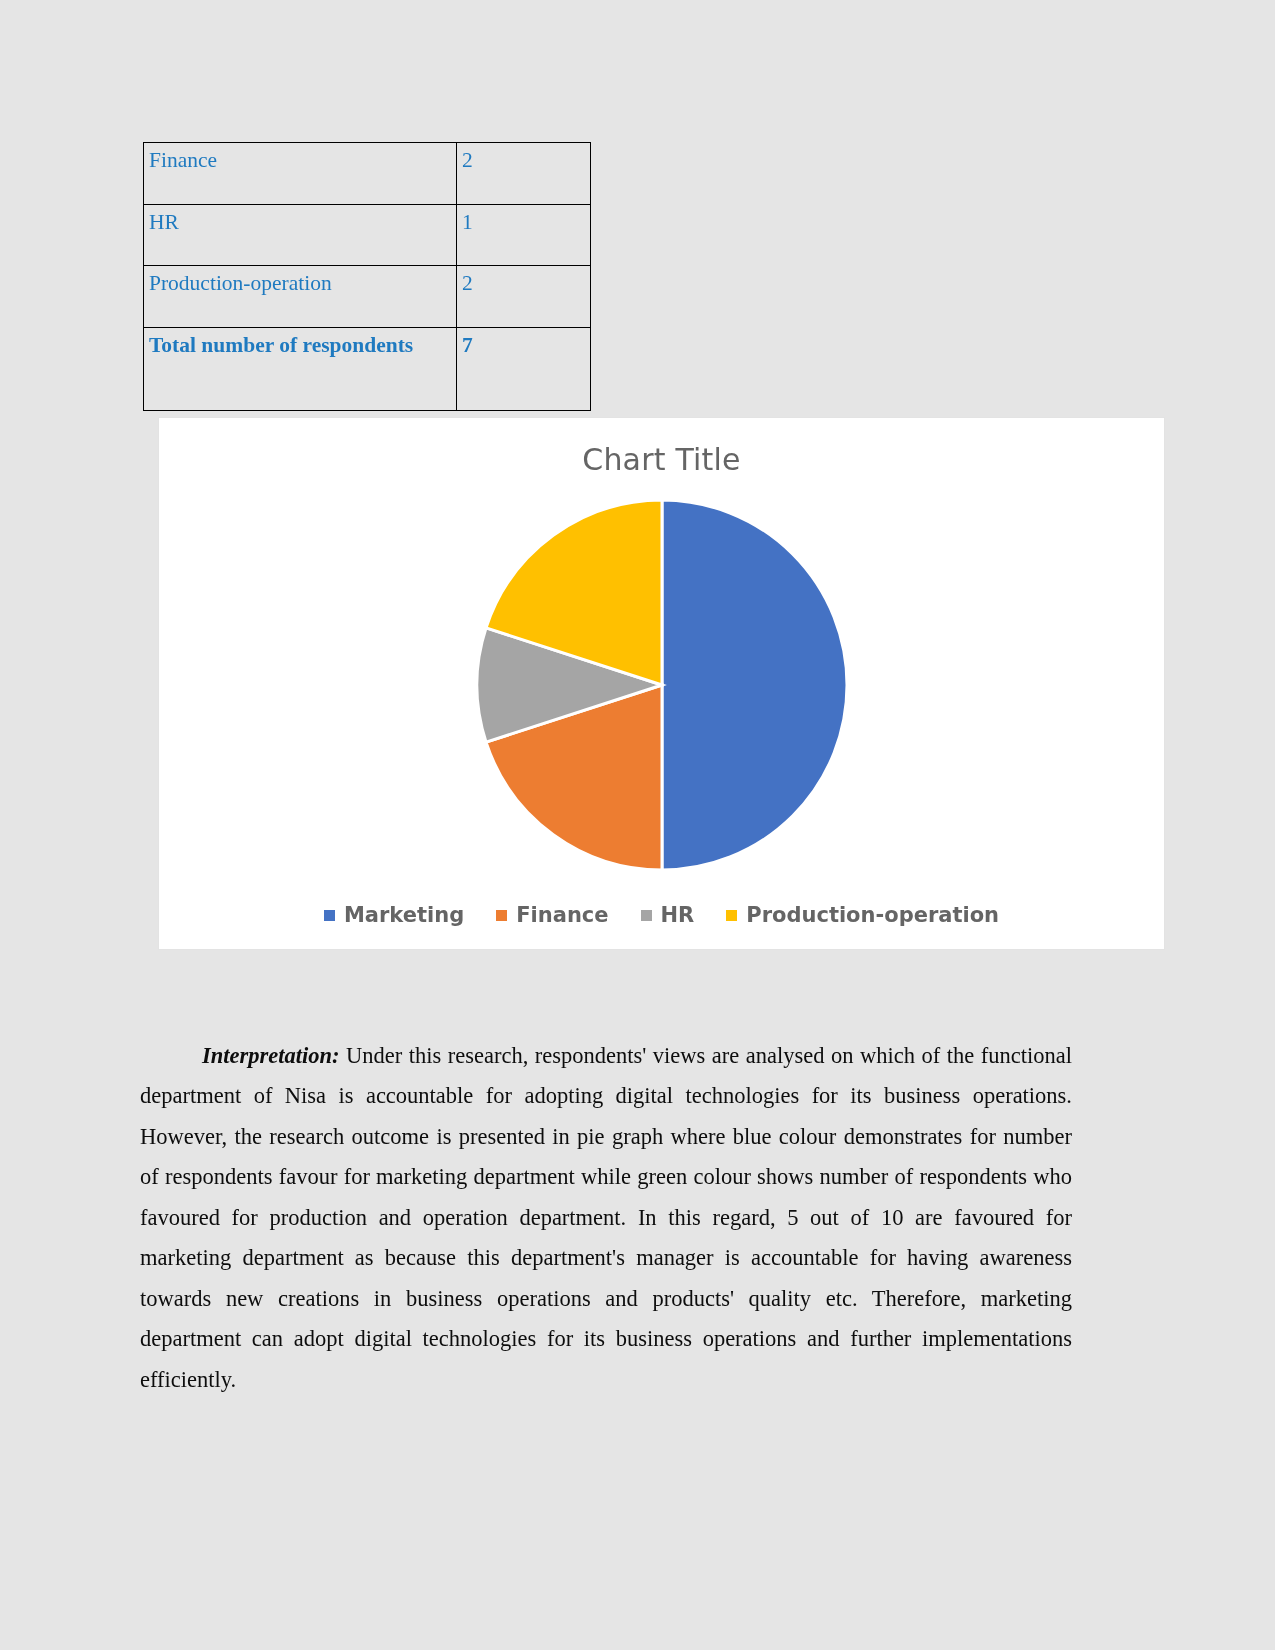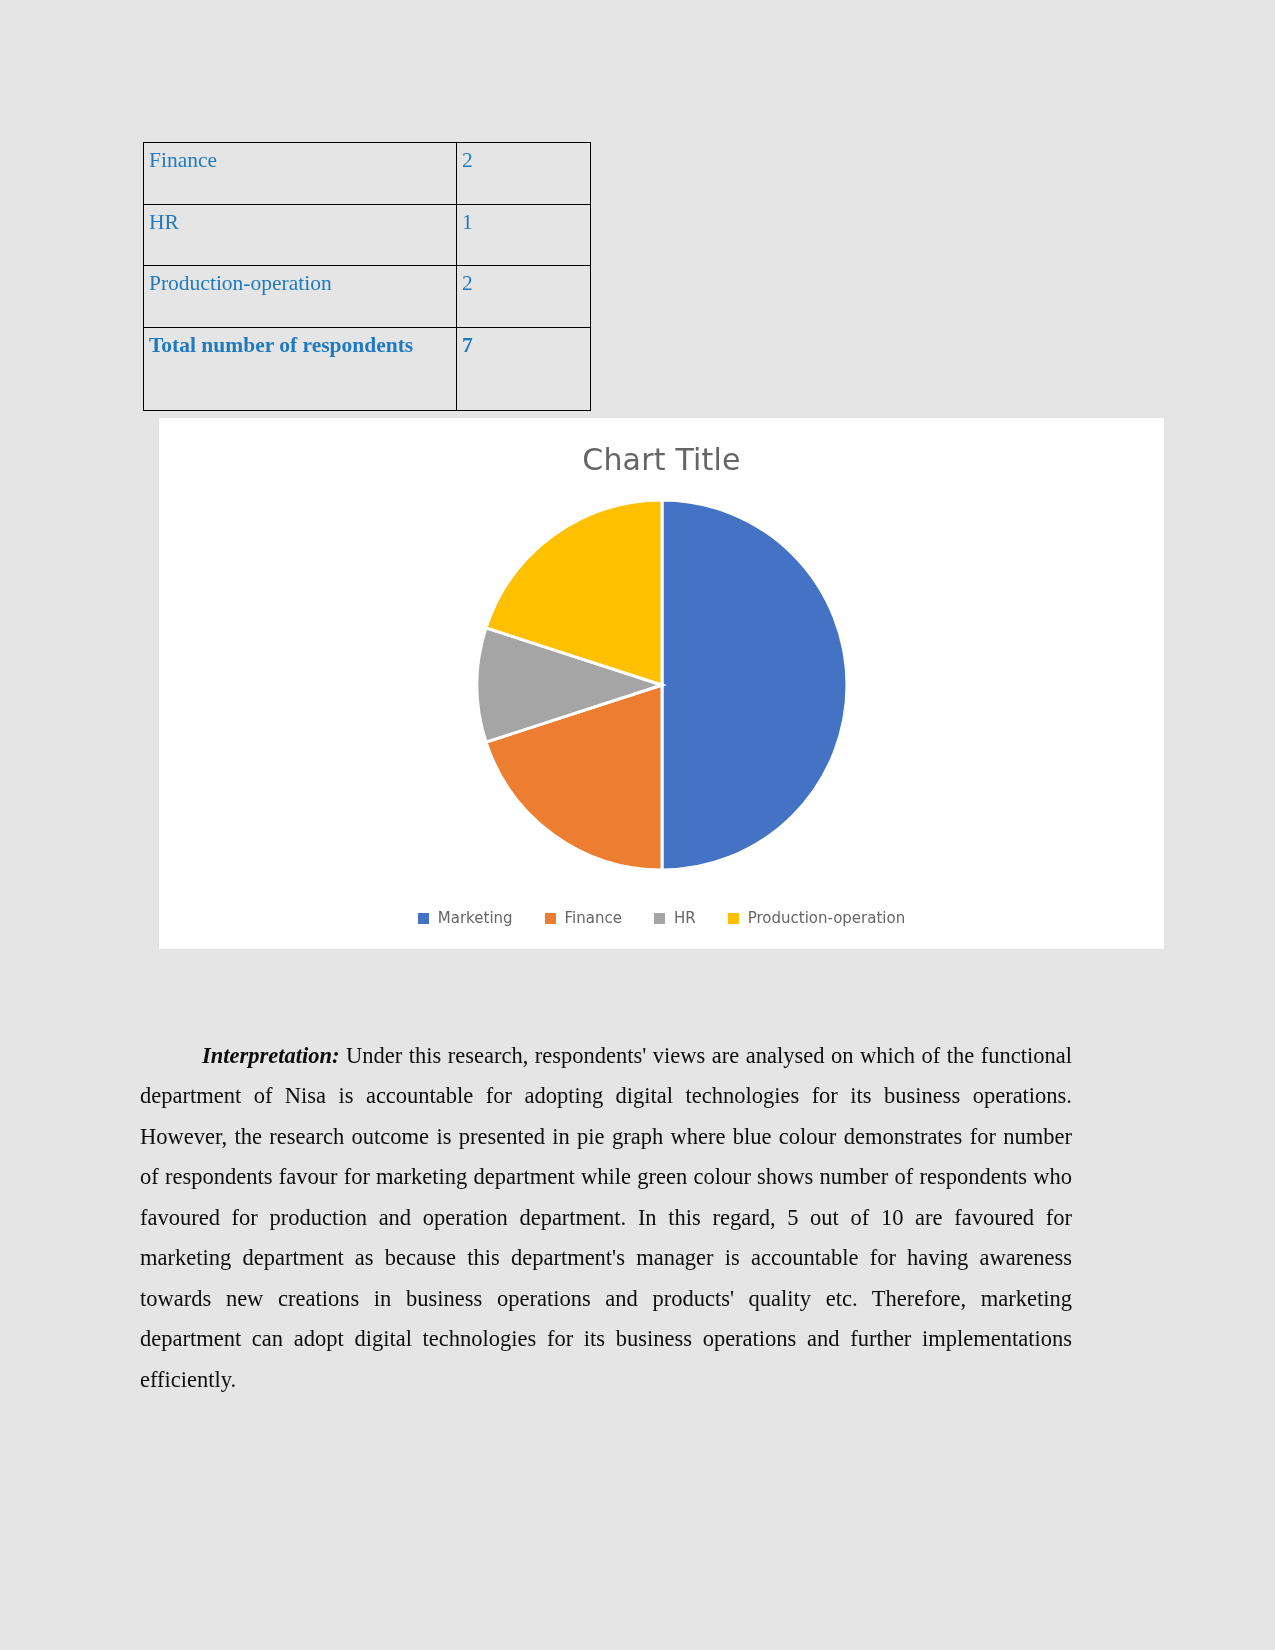--- a/index.html
+++ b/index.html
@@ -89,22 +89,23 @@
   .chart-legend {
     position: absolute;
     left: 0;
     right: 0;
     bottom: 22px;
     display: flex;
     align-items: center;
     justify-content: center;
     gap: 32px;
     font-family: "DejaVu Sans", "Liberation Sans", sans-serif;
-    font-size: 15px;
+    font-size: 21px;
     color: #656565;
+    font-weight: bold;
   }
   .legend-item {
     display: flex;
     align-items: center;
     gap: 9px;
     white-space: nowrap;
   }
   .legend-swatch {
     width: 11px;
     height: 11px;

